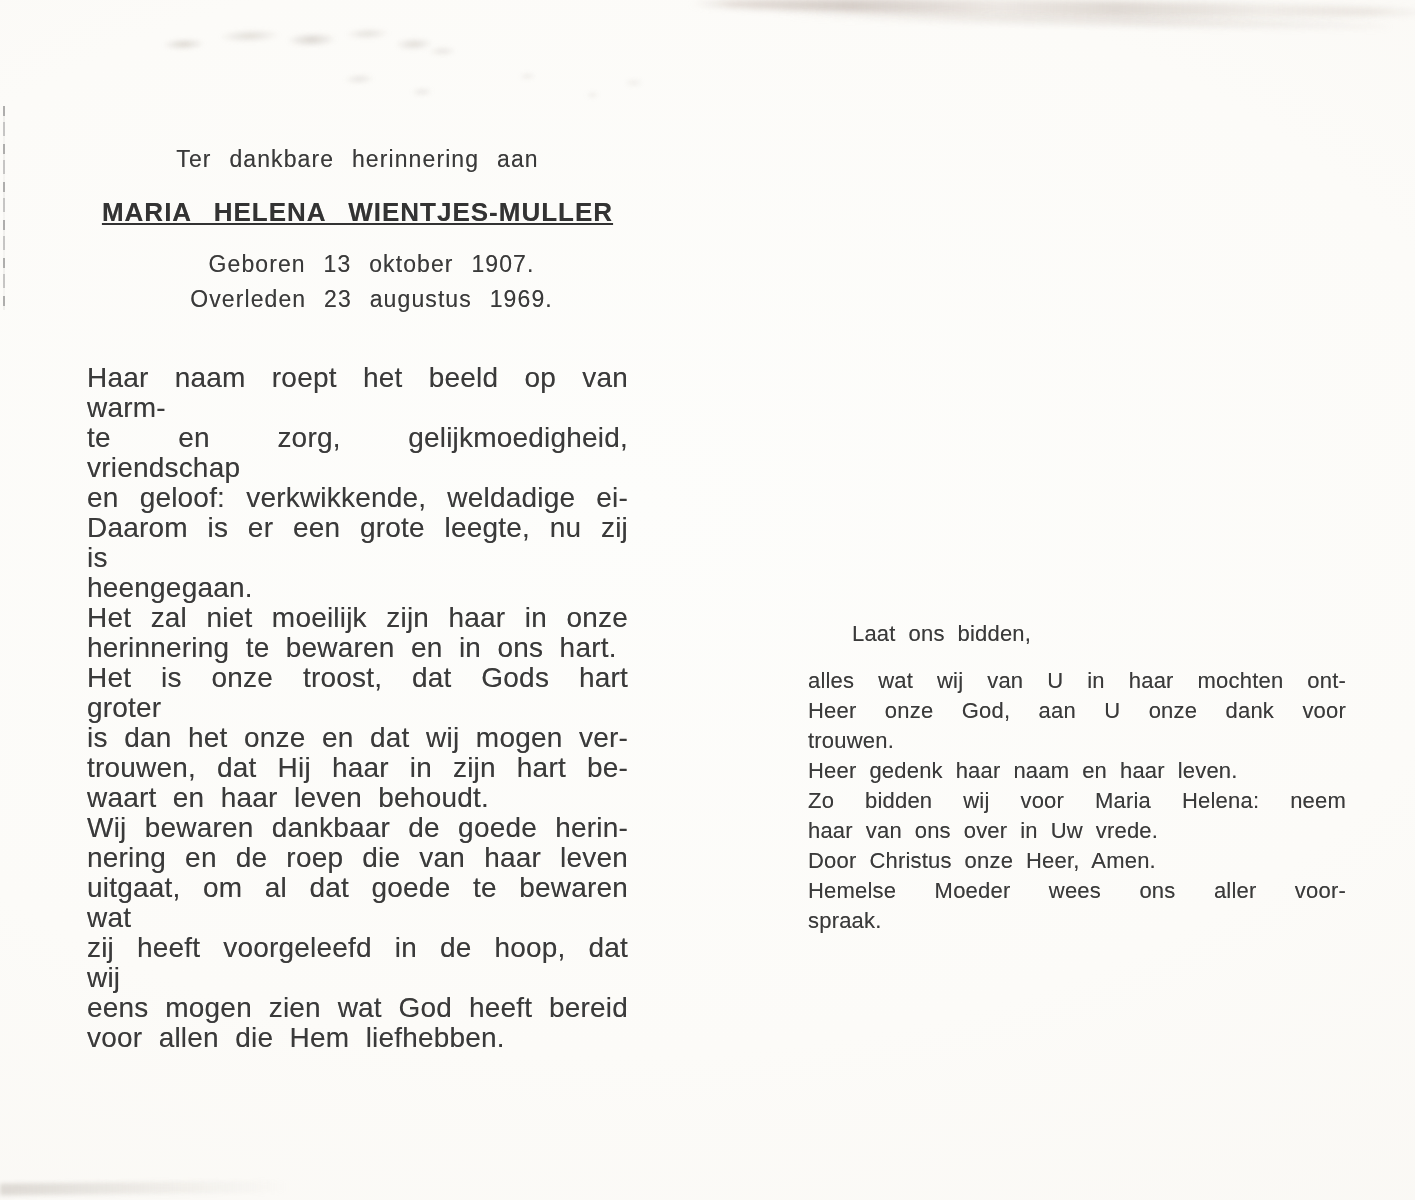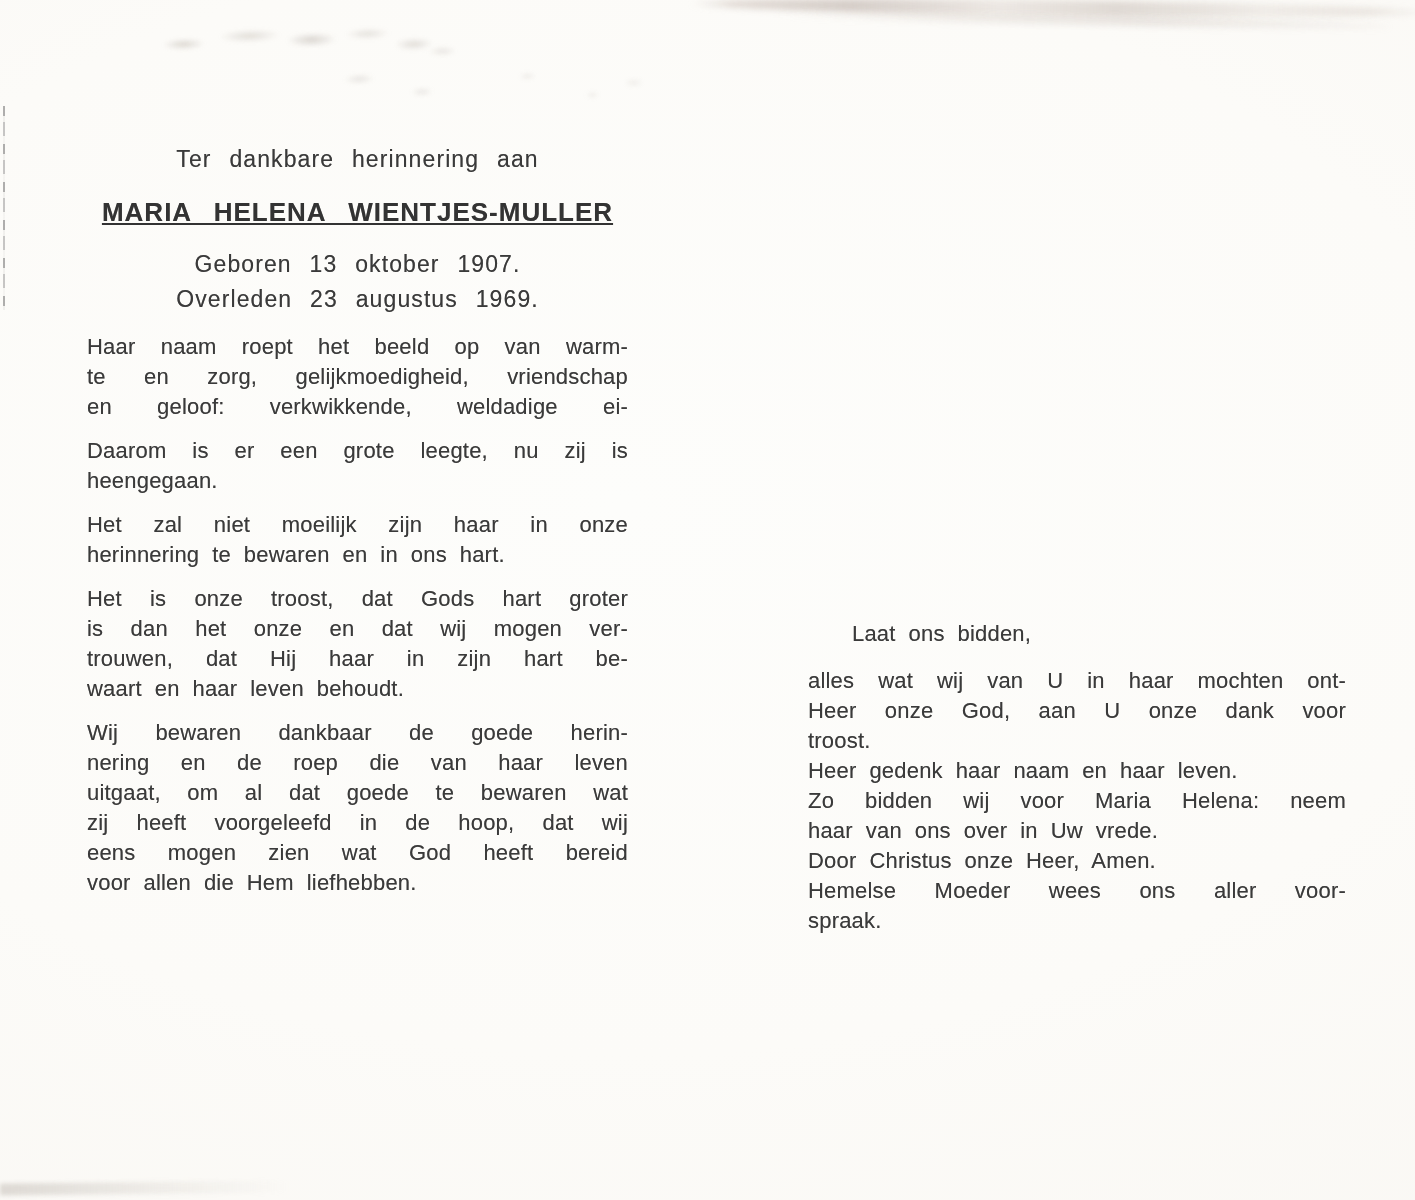--- a/index.html
+++ b/index.html
@@ -71,26 +71,26 @@
   .intro{
     left:87px;top:144px;width:541px;text-align:center;
     font-size:23px;line-height:30px;letter-spacing:1.1px;word-spacing:.45em;
   }
   .name{
     left:87px;top:197px;width:541px;text-align:center;
     font-size:26px;font-weight:700;line-height:30px;
     letter-spacing:1px;word-spacing:.55em;color:#333;text-decoration:underline;
   }
   .dates{
-    left:87px;top:247px;width:541px;text-align:center;
+    left:101px;top:247px;width:541px;text-align:center;
     font-size:23px;line-height:35px;letter-spacing:1.1px;word-spacing:.45em;
   }
-  .body-left{left:87px;top:332px;width:541px;font-size:22px;line-height:30px;}
+  .body-left{left:87px;top:363px;width:541px;font-size:28px;line-height:30px;}
   .para{margin:0;}
-  .para + .para{margin-top:14px;}
+  .para + .para{}
   .ln{display:block;}
   .jl{text-align:justify;text-align-last:justify;text-justify:inter-word;}
   .pr-head{left:852px;top:619px;width:538px;font-size:22px;line-height:30px;}
   .pr-lines{left:808px;top:666px;width:538px;font-size:22px;line-height:30px;}
 </style>
 </head>
 <body>
 
 <div class="scan">
 
@@ -138,21 +138,21 @@
         <span class="ln">voor allen die Hem liefhebben.</span>
       </p>
     </div>
   </section>
 
   <section>
     <div class="st pr-head">Laat ons bidden,</div>
     <div class="st pr-lines">
       <div class="ln jl">alles wat wij van U in haar mochten ont-</div>
       <div class="ln jl">Heer onze God, aan U onze dank voor</div>
-      <div class="ln">troost.</div>
+      <div class="ln">trouwen.</div>
       <div class="ln">Heer gedenk haar naam en haar leven.</div>
       <div class="ln jl">Zo bidden wij voor Maria Helena: neem</div>
       <div class="ln">haar van ons over in Uw vrede.</div>
       <div class="ln">Door Christus onze Heer, Amen.</div>
       <div class="ln jl">Hemelse Moeder wees ons aller voor-</div>
       <div class="ln">spraak.</div>
     </div>
   </section>
 
 </div>

